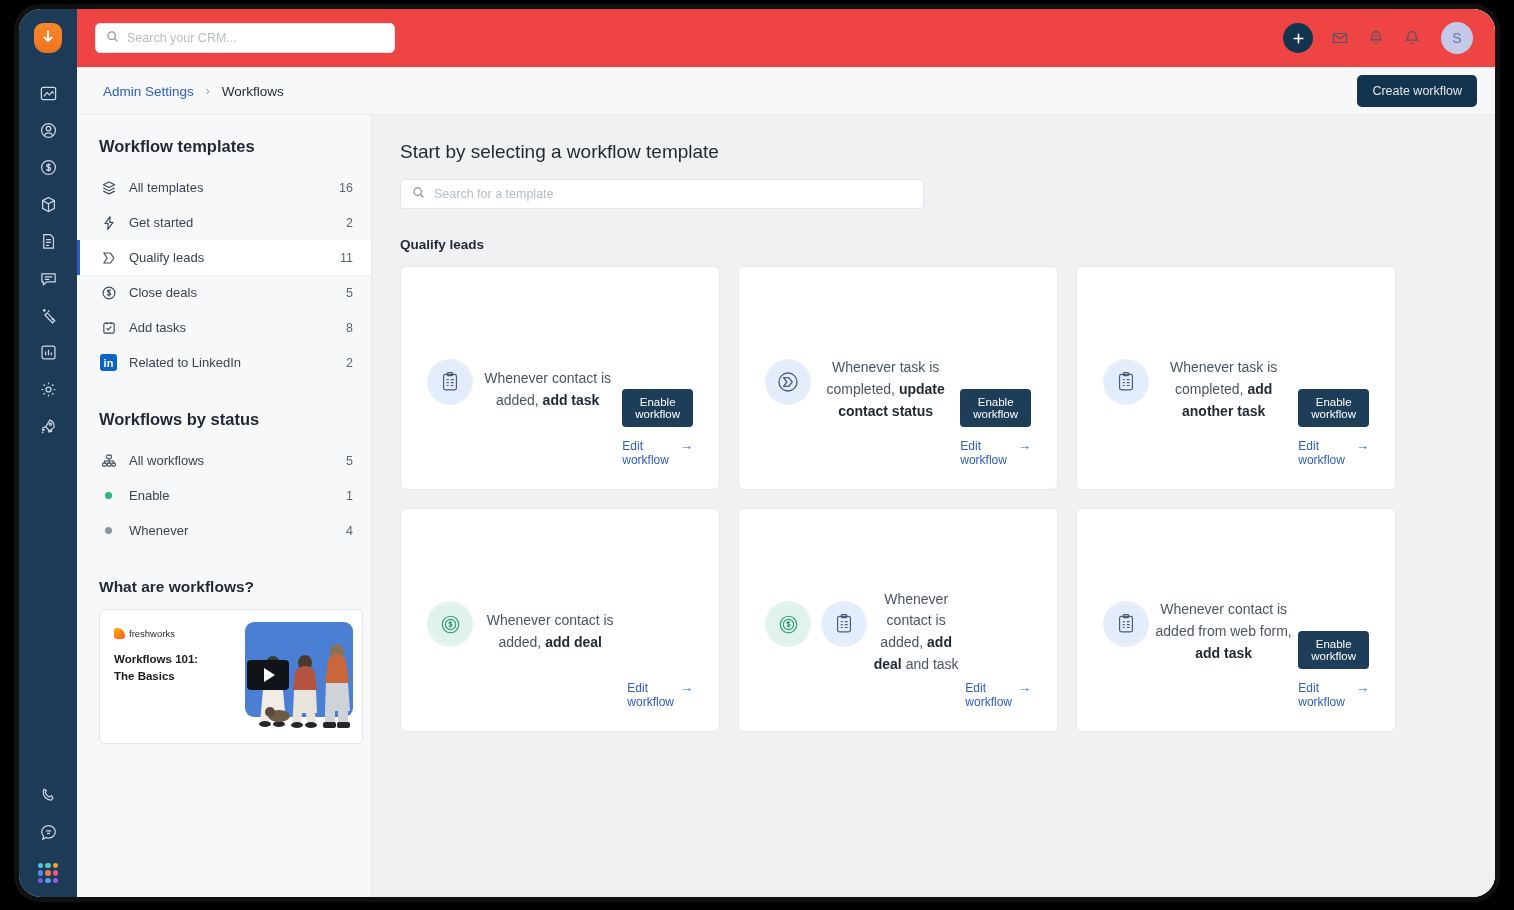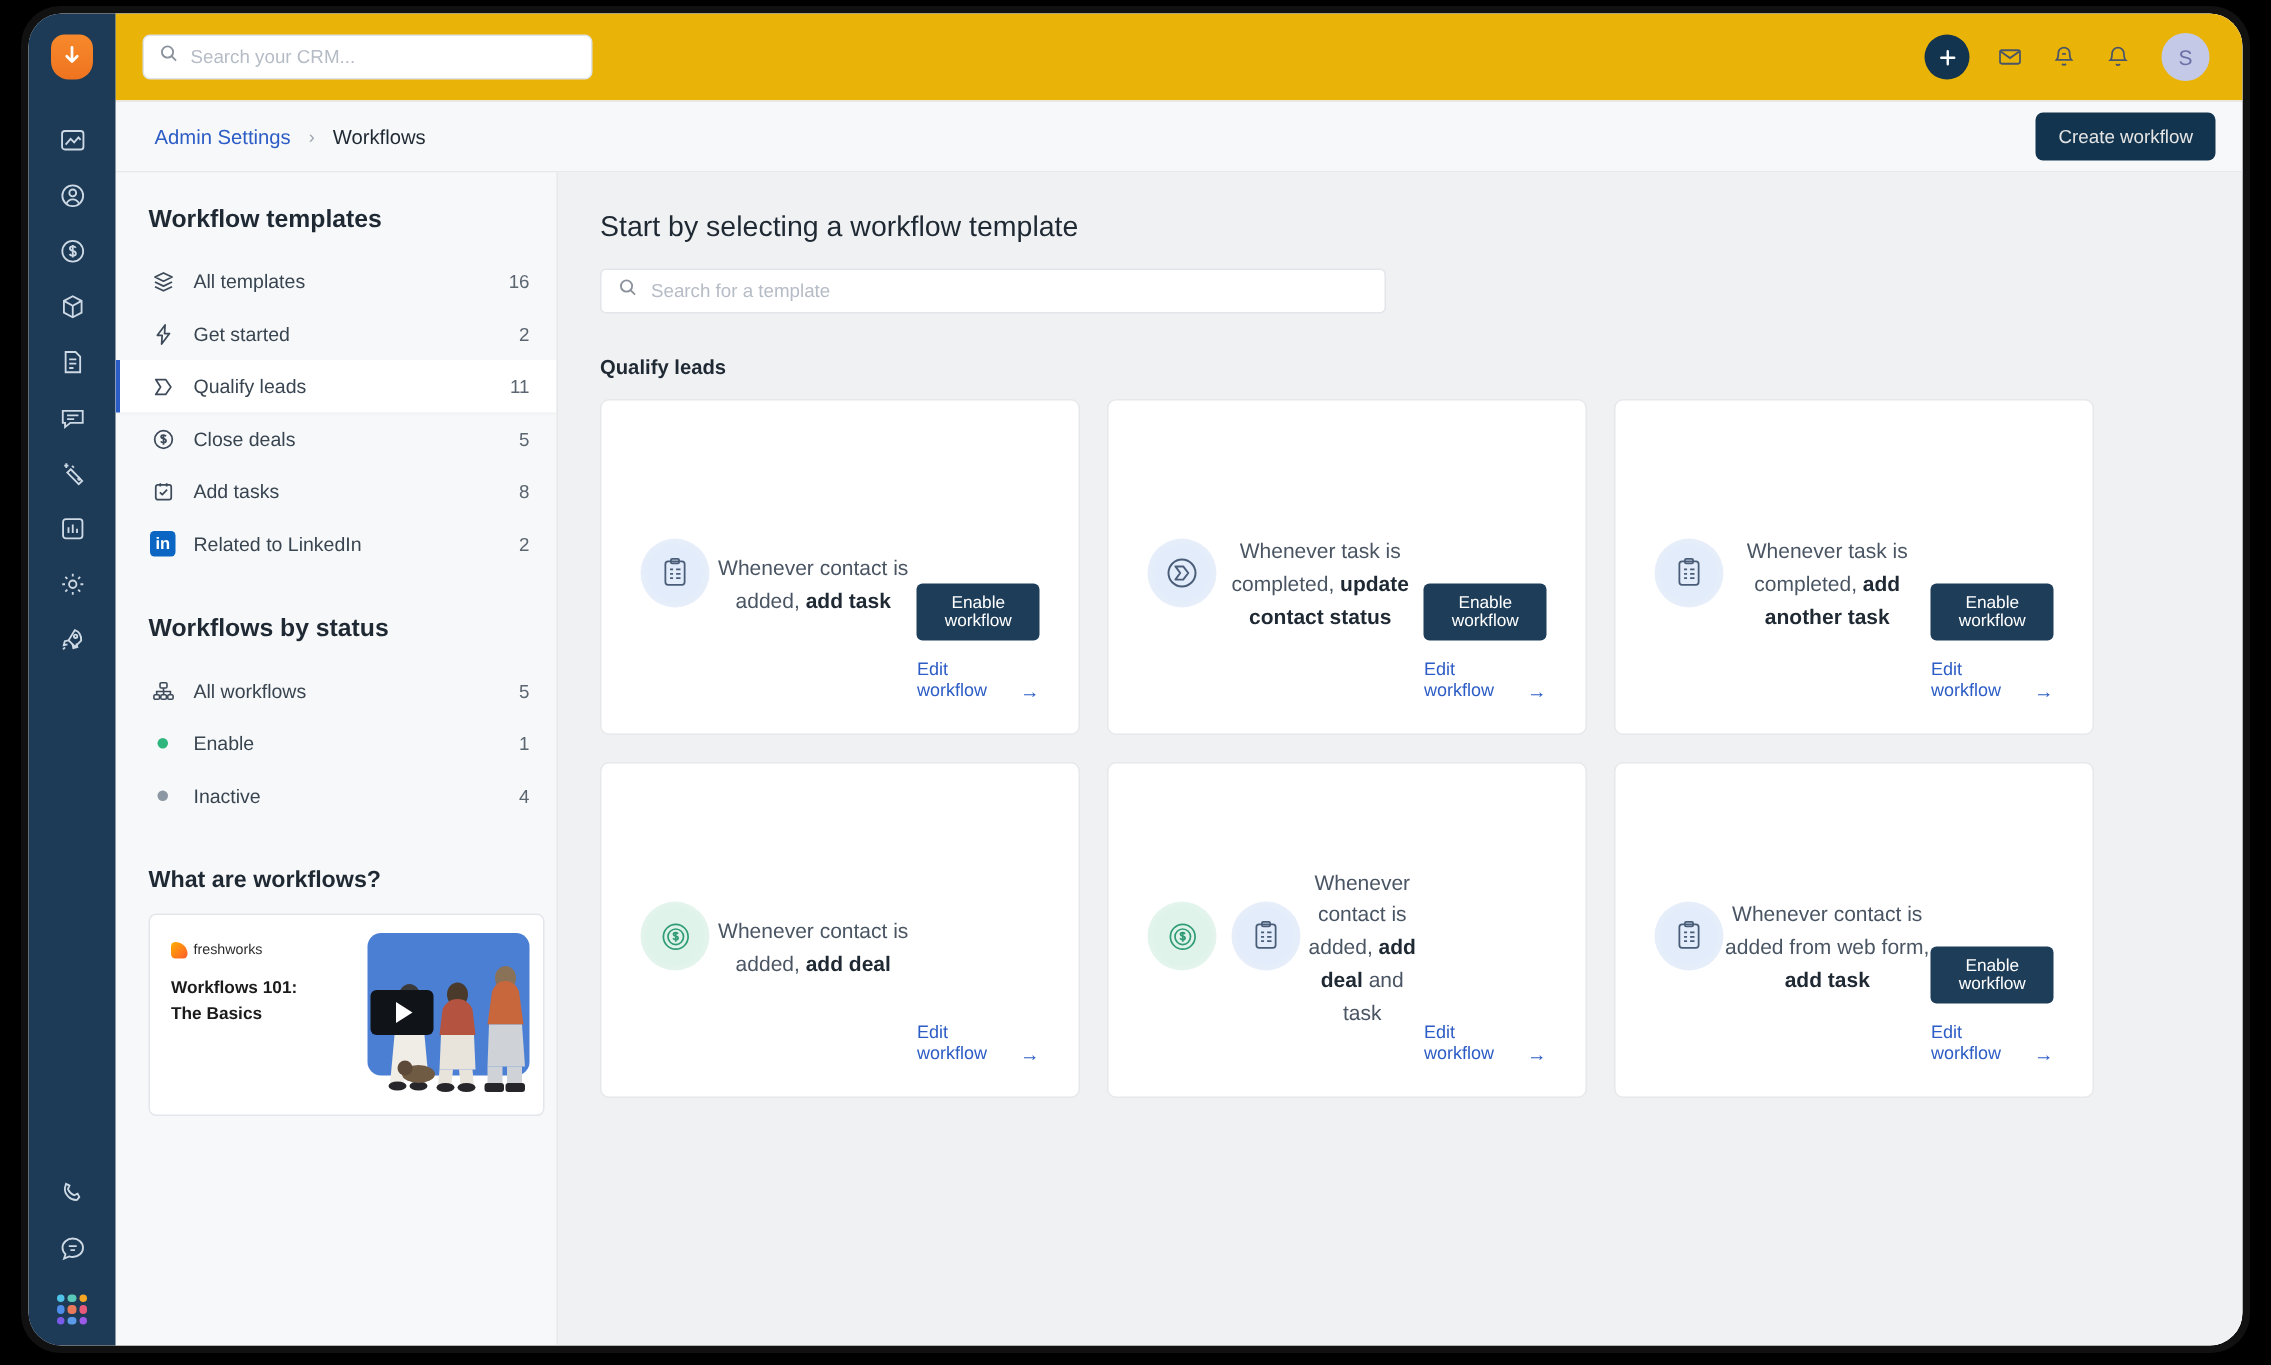--- a/index.html
+++ b/index.html
@@ -70,21 +70,21 @@
     margin-top: 12px;
   }
   .grid-icon i { display:block; border-radius: 50%; }
 
   
   .right { flex: 1; display: flex; flex-direction: column; min-width: 0; background:#ffffff; }
 
   
   .topbar {
     height: 58px;
-    background: #eab308;
+    background: #ef4444;
     display: flex; align-items: center;
     padding: 0 22px 0 18px;
     flex: 0 0 58px;
   }
   .global-search {
     width: 300px; height: 30px;
     border: 1px solid #dfe3e8;
     border-radius: 5px;
     display: flex; align-items: center;
     padding: 0 10px;
@@ -272,21 +272,21 @@
   .enable-btn {
     background: #1e3d59; color: #fff;
     font-size: 11.5px;
     padding: 7px 13px;
     border: none; border-radius: 4px;
     cursor: pointer;
     font-family: inherit;
   }
   .edit-link {
     color: #2c5cc5; font-size: 12px;
-    display: inline-flex; align-items: flex-end; gap: 22px;
+    display: inline-flex; align-items: flex-start; gap: 6px;
     cursor: pointer;
   }
   .arrow { font-size: 13px; line-height: 1; }
 </style>
 </head>
 <body>
 
 <div class="device-frame">
 <div class="app">
 
@@ -525,21 +525,21 @@
                 <span class="dot" style="background:#2eb67d"></span>
               </span>
           <span class="nav-label">Enable</span>
           <span class="nav-count">1</span>
         </div>
 
         <div class="nav-item">
           <span class="nav-ic">
                 <span class="dot" style="background:#8b97a3"></span>
               </span>
-          <span class="nav-label">Inactive</span>
+          <span class="nav-label">Whenever</span>
           <span class="nav-count">4</span>
         </div>
 
         <div class="video-block">
           <div class="vtitle">What are workflows?</div>
           <div class="video-card">
             <div class="video-left">
               <div class="fw-logo">
                 <span class="fw-logo-mark"></span>
                 <span class="fw-logo-text">freshworks</span>

